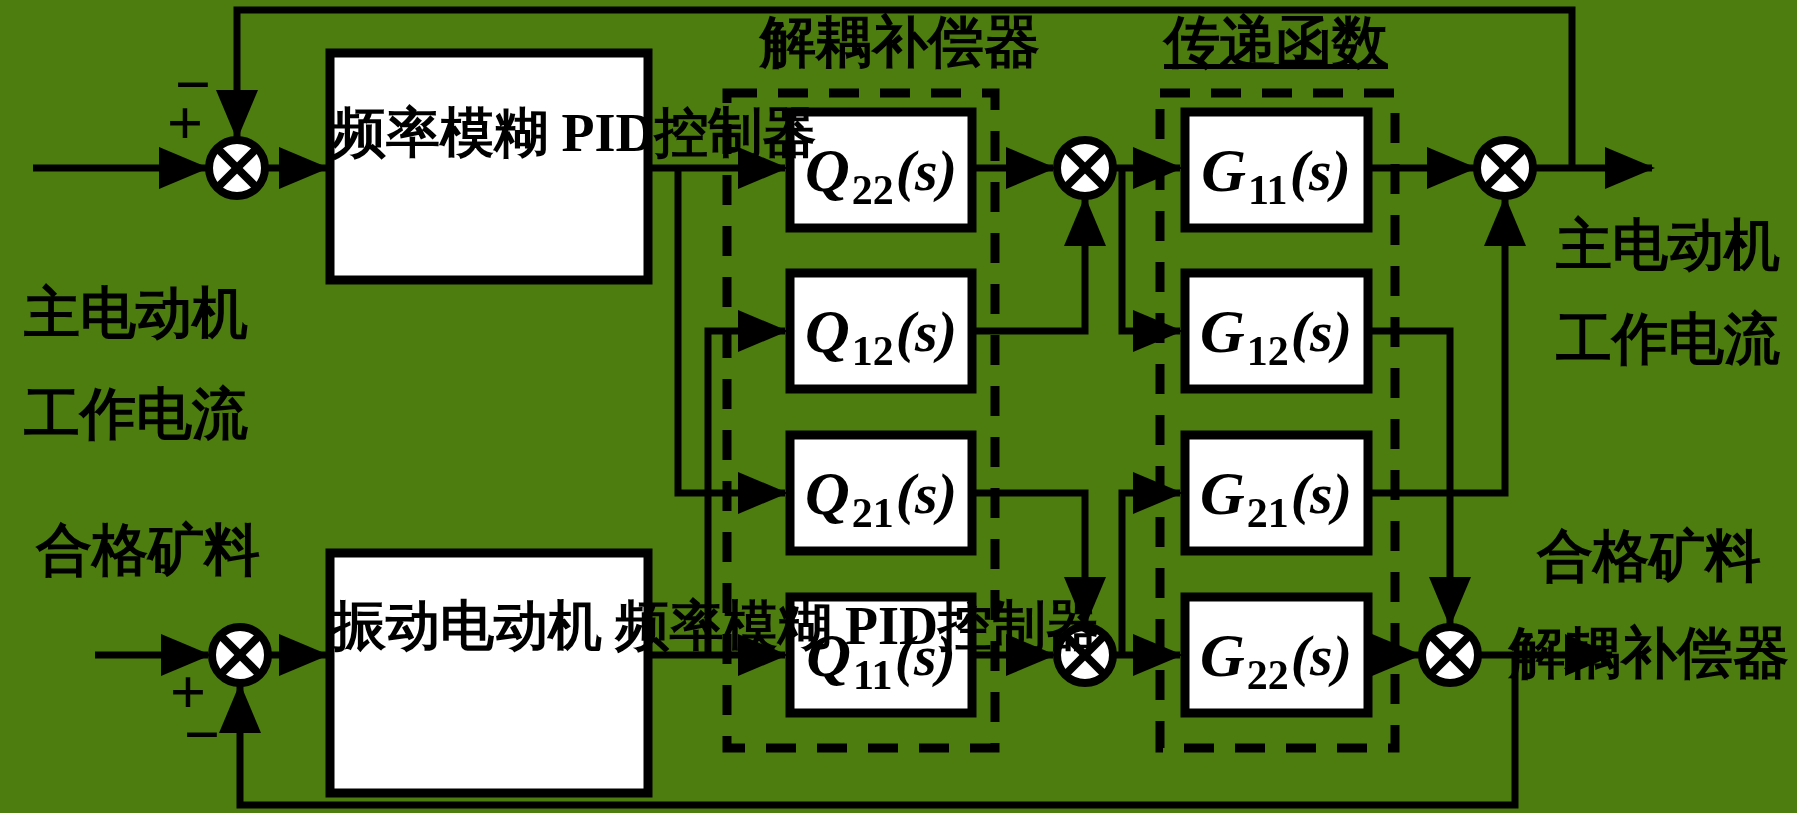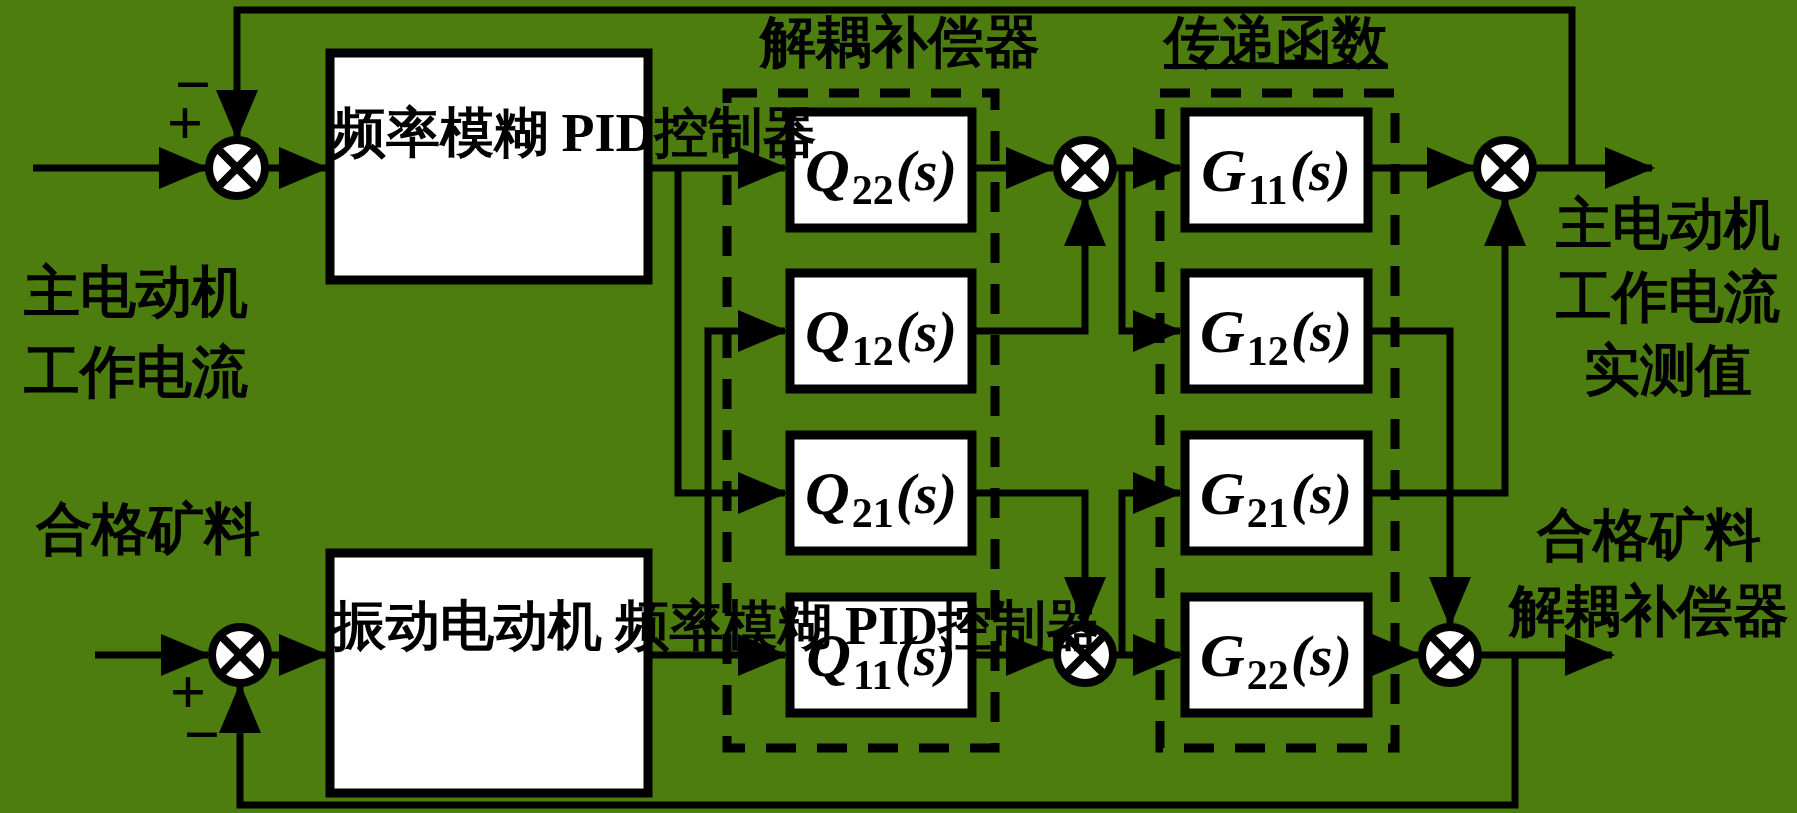--- a/index.html
+++ b/index.html
@@ -13,21 +13,21 @@
   .stage svg{position:absolute;left:0;top:0;}
   .lbl{
     position:absolute;
     color:#000;
     font-weight:bold;
     text-align:center;
     line-height:1;
     white-space:nowrap;
   }
   .cjk{font-size:56px;}
-  .cjk .ln{display:block;}
+  .cjk .ln{display:block;margin-top:21px;}
   .side-in1{left:18px;top:252px;width:236px;}
   .side-in1 .ln{line-height:80px;}
   .side-in2{left:2px;top:488px;width:292px;}
   .side-in2 .ln{line-height:83px;}
   .side-out1{left:1548px;top:188px;width:240px;}
   .side-out1 .ln{line-height:73px;}
   .side-out2{left:1502px;top:497px;width:294px;}
   .side-out2 .ln{line-height:76px;}
   .grp-title{font-size:56px;height:60px;line-height:60px;}
   .grp1{left:757px;top:12px;width:286px;}
@@ -152,21 +152,20 @@
   <div class="lbl cjk side-in1">
     <span class="ln">主电动机</span>
     <span class="ln">工作电流</span>
   </div>
   <div class="lbl cjk side-in2">
     <span class="ln">合格矿料</span>
   </div>
   <div class="lbl cjk side-out1">
     <span class="ln">主电动机</span>
     <span class="ln">工作电流</span>
-    <span class="ln">实测值</span>
   </div>
   <div class="lbl cjk side-out2">
     <span class="ln">合格矿料</span>
     <span class="ln">解耦补偿器</span>
   </div>
 
   <div class="lbl ctrl-lbl ctrl1-lbl">
     <span class="ln">频率模糊</span>
     <span class="ln">PID控制器</span>
   </div>

